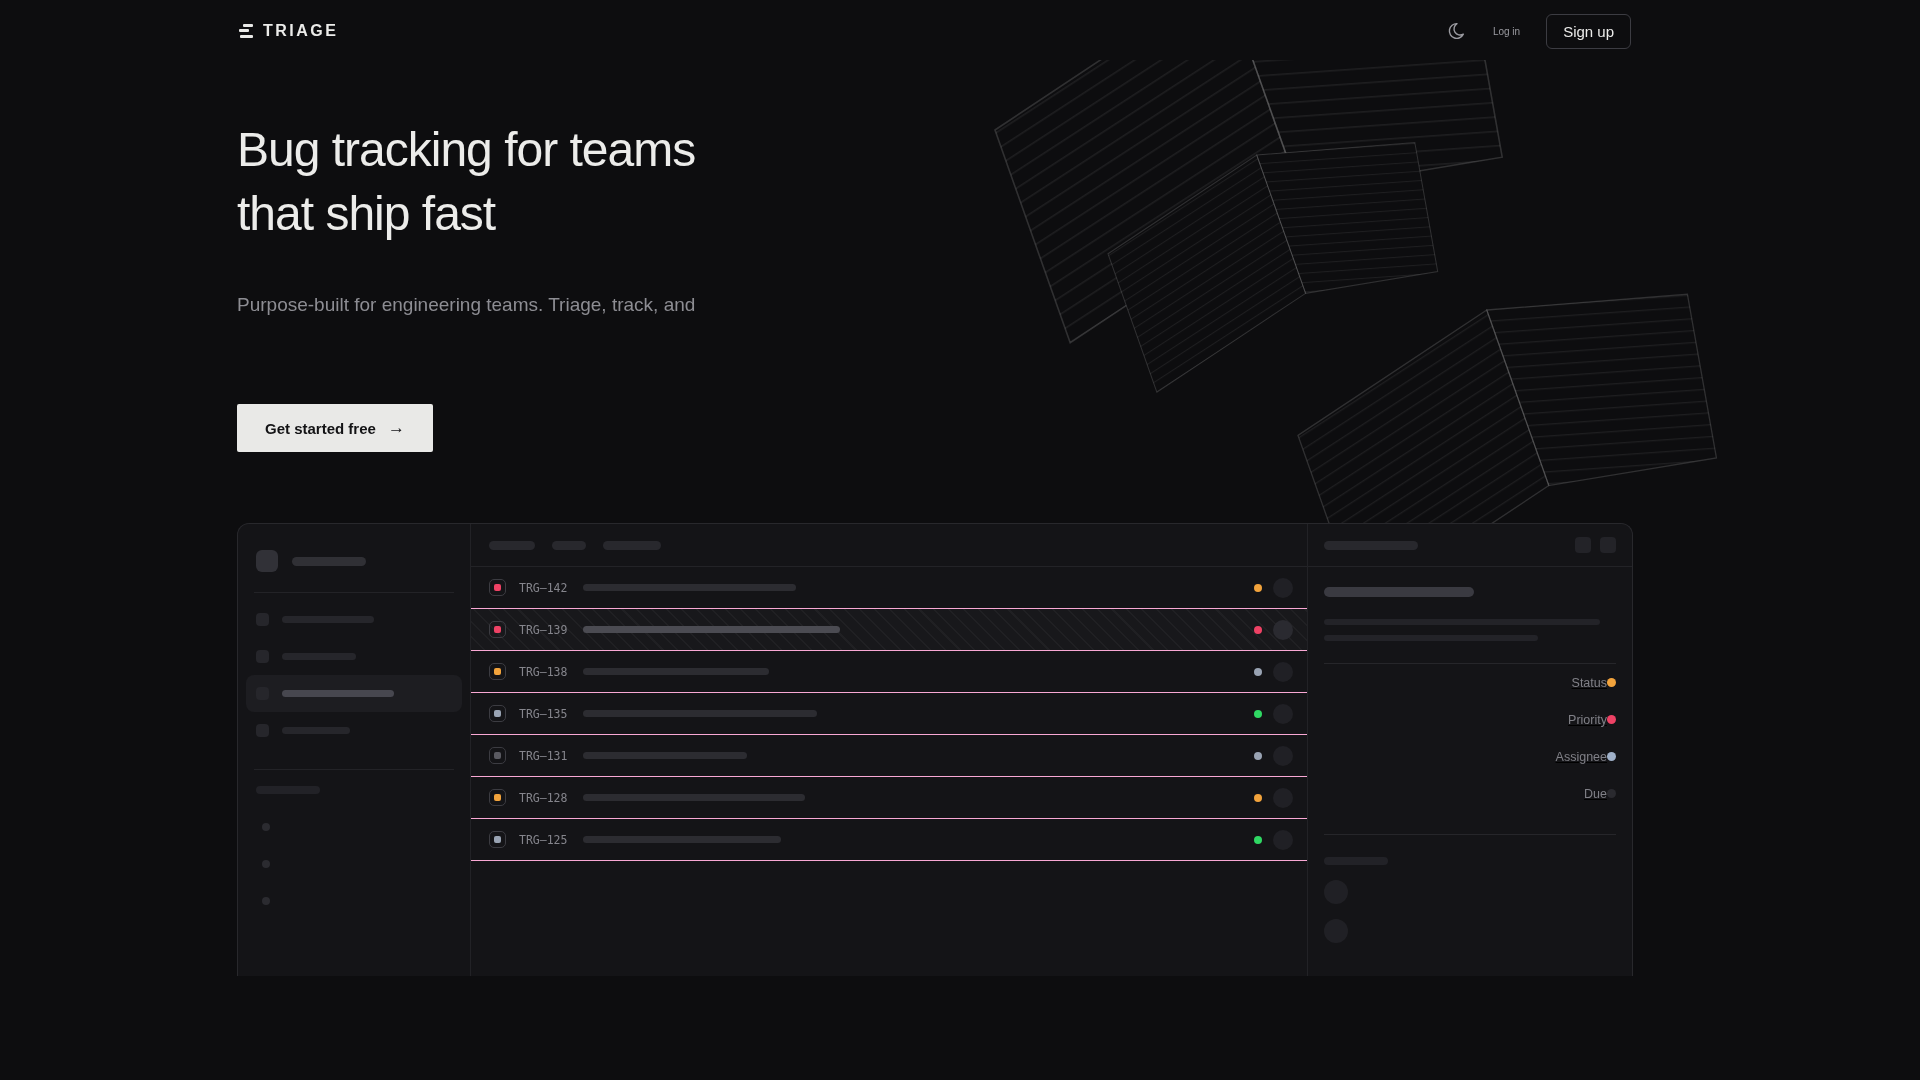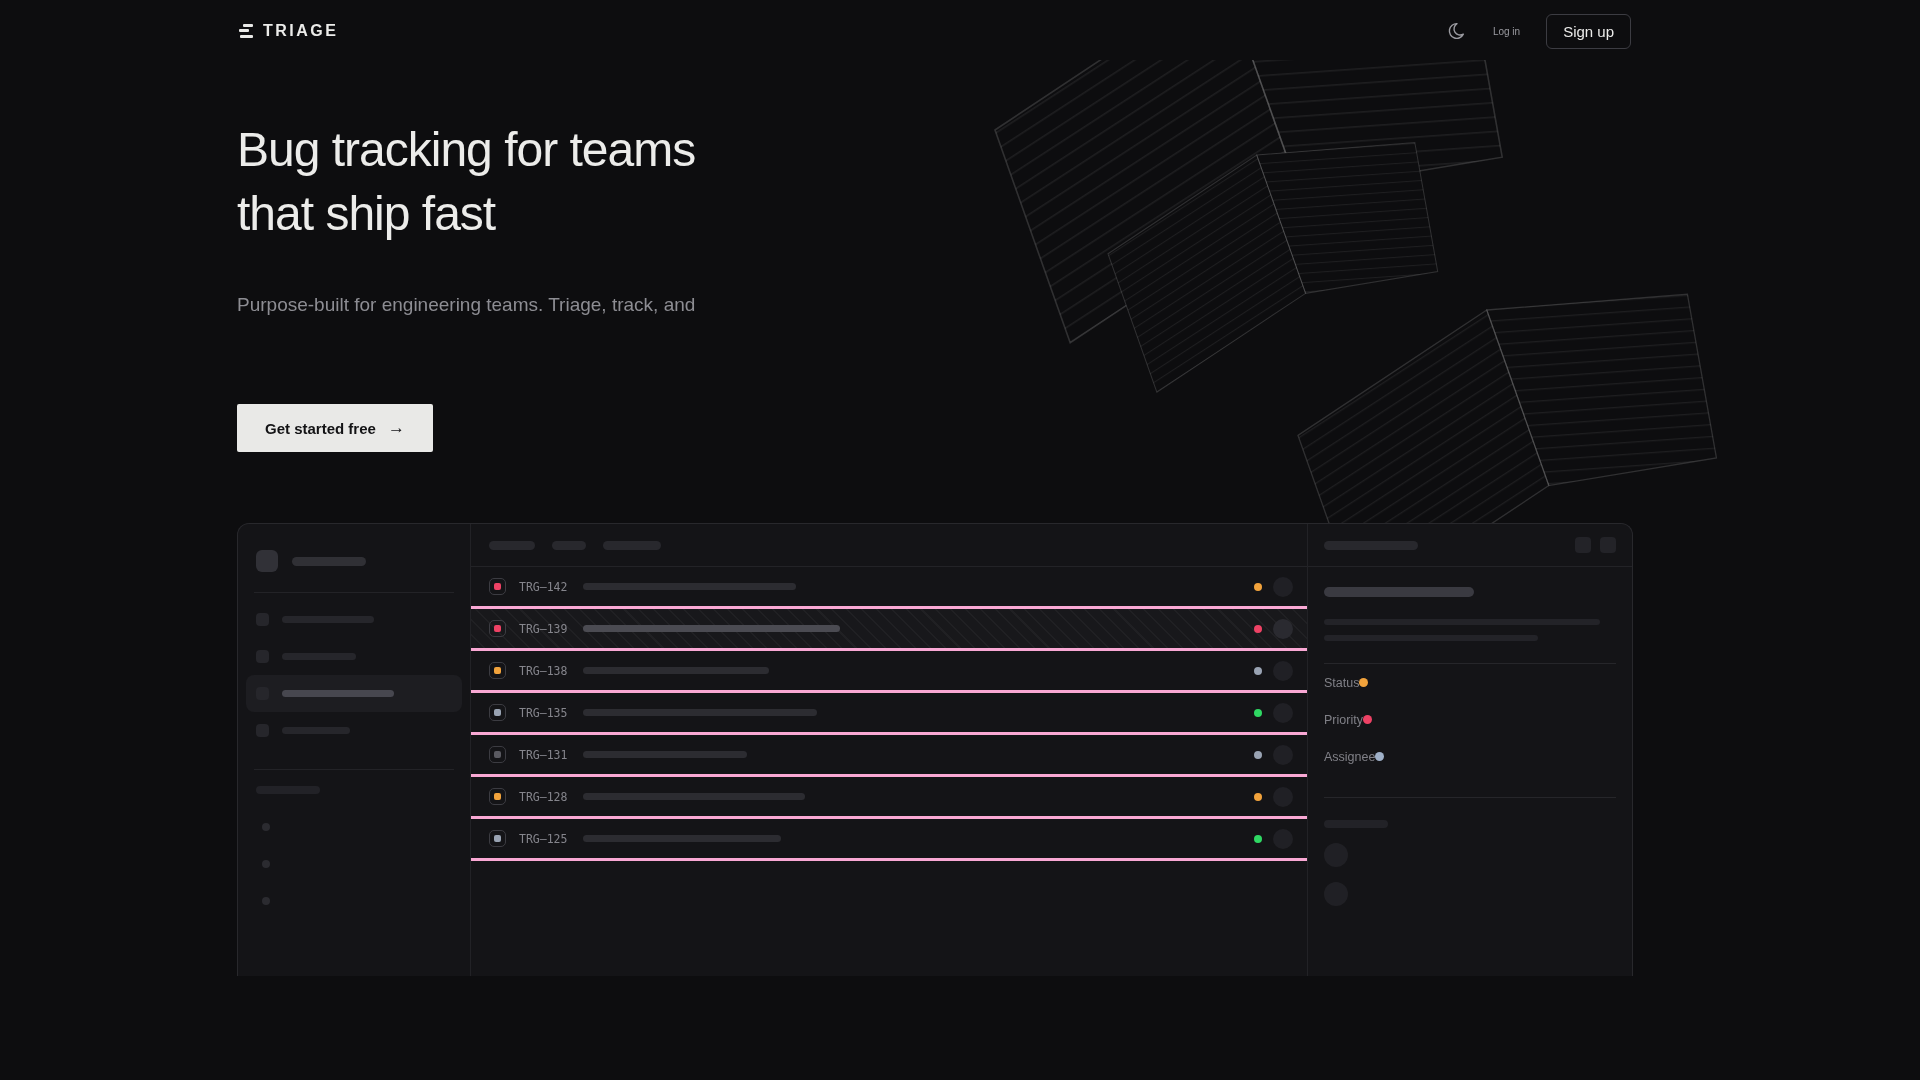--- a/index.html
+++ b/index.html
@@ -54,21 +54,21 @@
   .side-section{width:64px;height:8px;background:#222227;border-radius:4px;margin:16px 0 6px;}
   .side-dot{width:8px;height:8px;border-radius:50%;background:#2b2b30;margin:29px 0 0 6px;}
 
   
   .mk-list{flex:1;display:flex;flex-direction:column;}
   .list-head{height:42px;border-bottom:1px solid #232327;display:flex;align-items:center;
              gap:17px;padding:0 18px;flex:none;}
   .list-head .t1{width:46px;height:9px;}
   .list-head .t2{width:34px;height:9px;}
   .list-head .t3{width:58px;height:9px;}
-  .issue-row{height:42px;border-bottom:3px solid #f9a8d4;display:flex;align-items:center;
+  .issue-row{height:42px;border-bottom:1px solid #f9a8d4;display:flex;align-items:center;
              padding:0 14px 0 18px;box-sizing:border-box;}
   .issue-row.selected{background-color:#18181b;
       background-image:repeating-linear-gradient(45deg,transparent 0 9px,rgba(255,255,255,0.035) 9px 10.5px);}
   .issue-icon{width:17px;height:17px;border:1.5px solid #3c3c42;border-radius:5px;flex:none;
               display:flex;align-items:center;justify-content:center;box-sizing:border-box;}
   .issue-icon i{width:7px;height:7px;border-radius:2px;background:var(--icon,#555);}
   .issue-id{font-family:"DejaVu Sans Mono",monospace;font-size:11.5px;color:#85858c;
             margin-left:13px;width:64px;flex:none;}
   .title-skel{height:7px;border-radius:4px;background:#2c2c31;}
   .issue-row.selected .title-skel{background:#4b4b52;}
@@ -83,21 +83,21 @@
   .panel-head{height:42px;border-bottom:1px solid #232327;display:flex;align-items:center;
               padding:0 16px;flex:none;}
   .panel-head .hp{width:94px;height:9px;}
   .panel-head .btns{margin-left:auto;display:flex;gap:9px;}
   .panel-head .btns i{width:16px;height:16px;border-radius:4px;background:#232328;}
   .panel-body{padding:20px 16px 0;}
   .panel-title{width:150px;height:10px;background:#3a3a41;border-radius:5px;}
   .panel-line1{width:276px;height:6px;background:#232328;border-radius:3px;margin-top:22px;}
   .panel-line2{width:214px;height:6px;background:#232328;border-radius:3px;margin-top:10px;}
   .panel-div{height:1px;background:#26262a;margin-top:22px;}
-  .field-row{height:37px;display:flex;align-items:center;justify-content:flex-start;}
+  .field-row{height:37px;display:flex;align-items:center;justify-content:flex-end;text-decoration:underline;}
   .field-row:first-of-type{margin-top:6px;}
   .field-label{color:#808087;font-size:12.5px;}
   .field-dot{width:9px;height:9px;border-radius:50%;background:var(--dot,#2a2a2f);}
   .panel-pill2{width:64px;height:8px;background:#222227;border-radius:4px;margin-top:22px;}
   .panel-circle{width:24px;height:24px;border-radius:50%;background:#202025;margin-top:15px;}
 
   
   .footer-band{position:absolute;left:0;top:1013px;width:1920px;height:67px;
                background:#0b0b0d;border-top:1px solid #2c2c2f;}
 </style>
@@ -293,20 +293,24 @@
           <span class="field-dot"></span>
         </div>
         <div class="field-row" style="--dot: #ee4265;">
           <span class="field-label">Priority</span>
           <span class="field-dot"></span>
         </div>
         <div class="field-row" style="--dot: #9fb0c8;">
           <span class="field-label">Assignee</span>
           <span class="field-dot"></span>
         </div>
+        <div class="field-row" style="--dot: #2a2a2f;">
+          <span class="field-label">Due</span>
+          <span class="field-dot"></span>
+        </div>
 
         <div class="panel-div"></div>
         <div class="panel-pill2"></div>
         <div class="panel-circle"></div>
         <div class="panel-circle"></div>
       </div>
     </div>
   </div>
 
   <div class="footer-band"></div>

